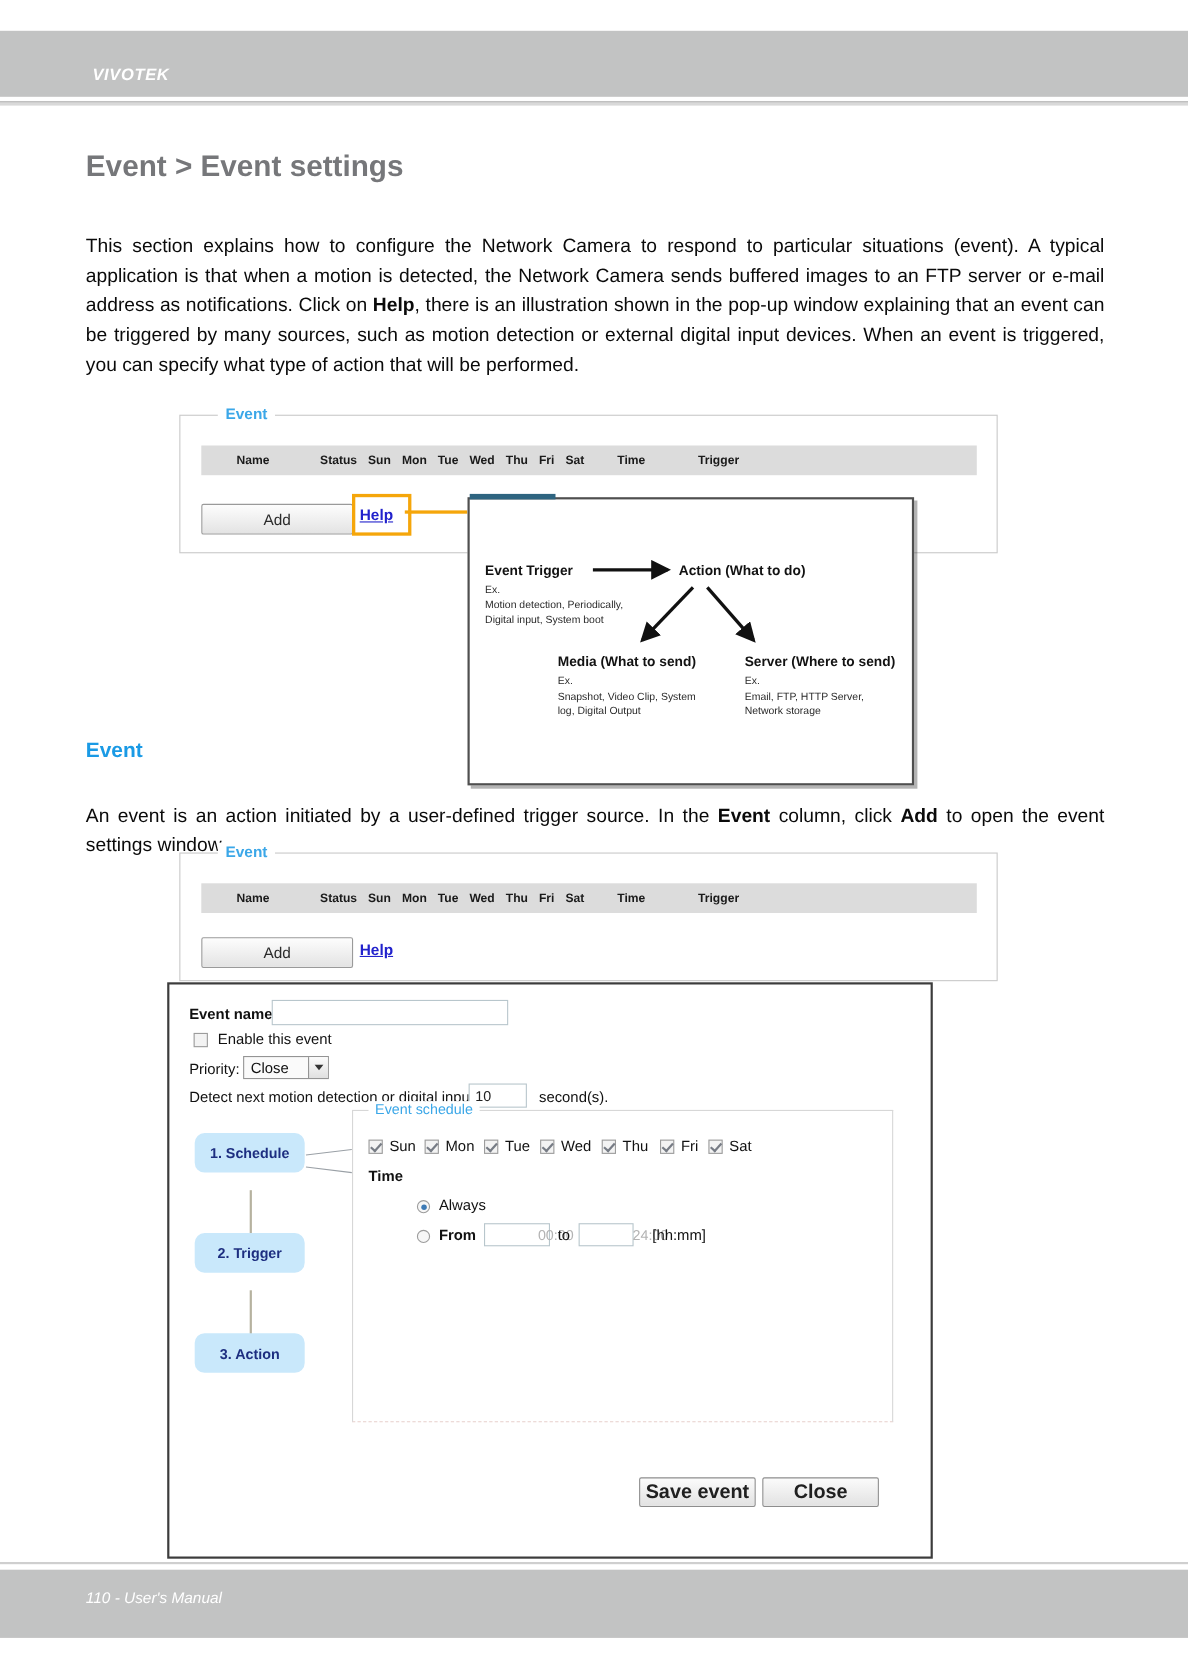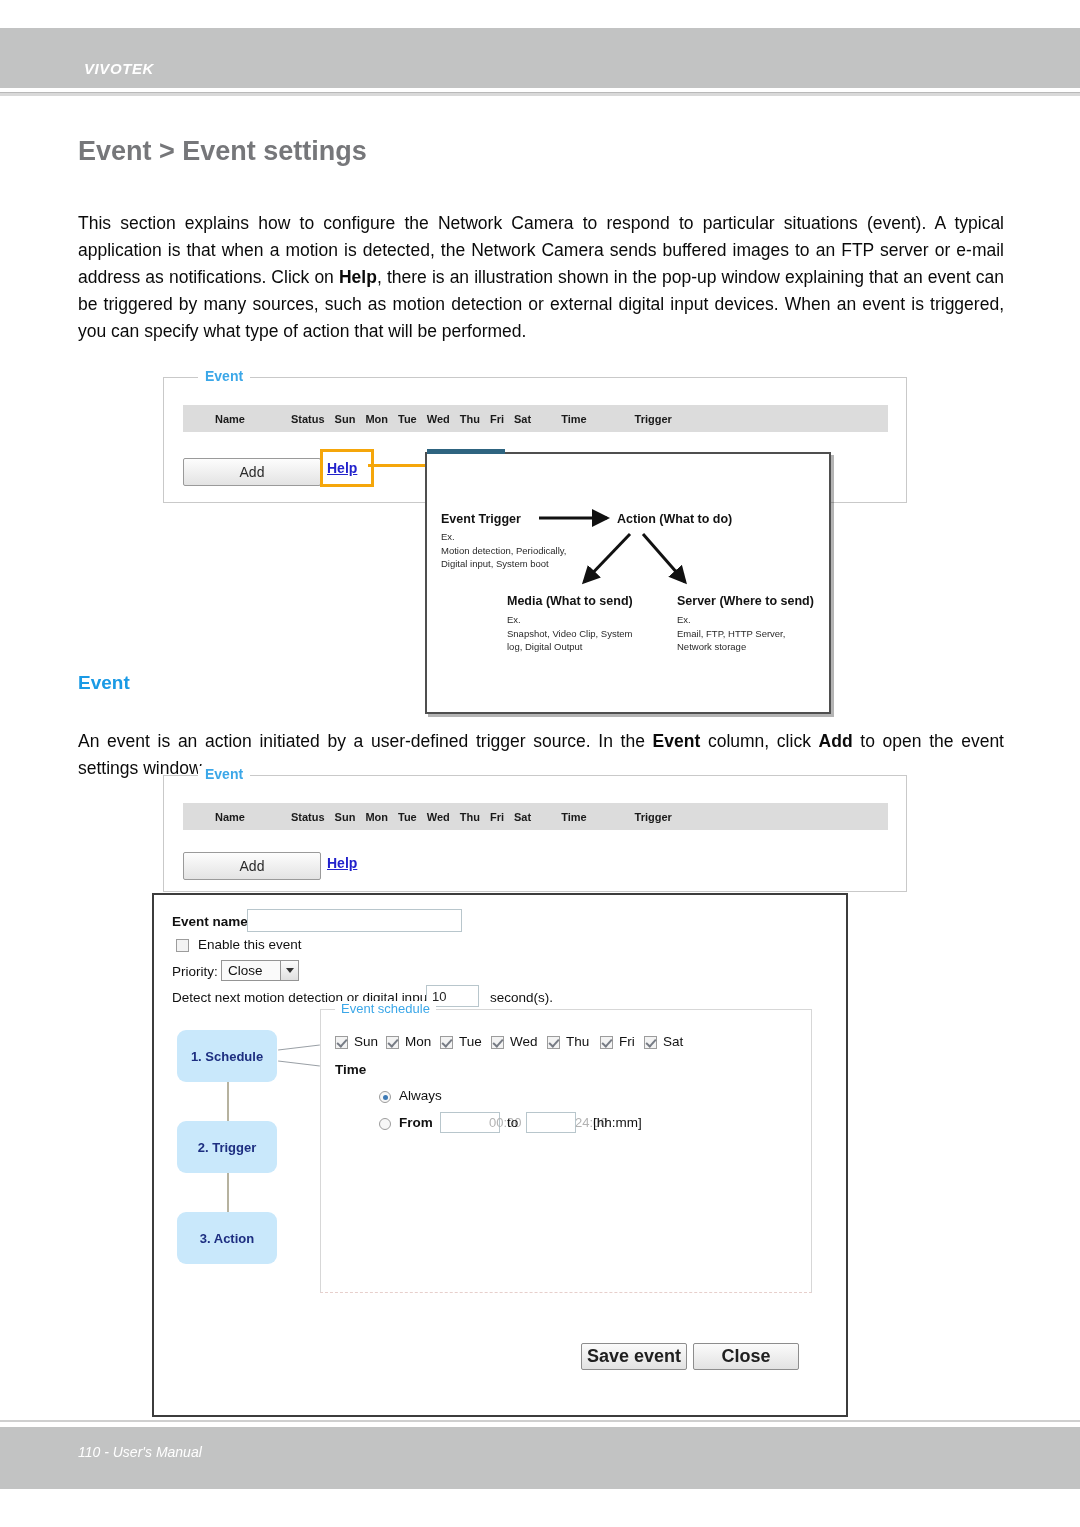--- a/index.html
+++ b/index.html
@@ -265,21 +265,21 @@
   .select-arrow::after {
     content: "";
     border-left: 4px solid transparent;
     border-right: 4px solid transparent;
     border-top: 5px solid #333;
   }
 
   
   .step {
     position: absolute;
-    width: 100px; height: 52px;
+    width: 100px; height: 36px;
     background: #c9e8fb;
     border-radius: 9px;
     display: flex;
     align-items: center;
     justify-content: center;
     font-size: 13px;
     font-weight: bold;
     color: #1d2e80;
   }
   .step-arrow {

